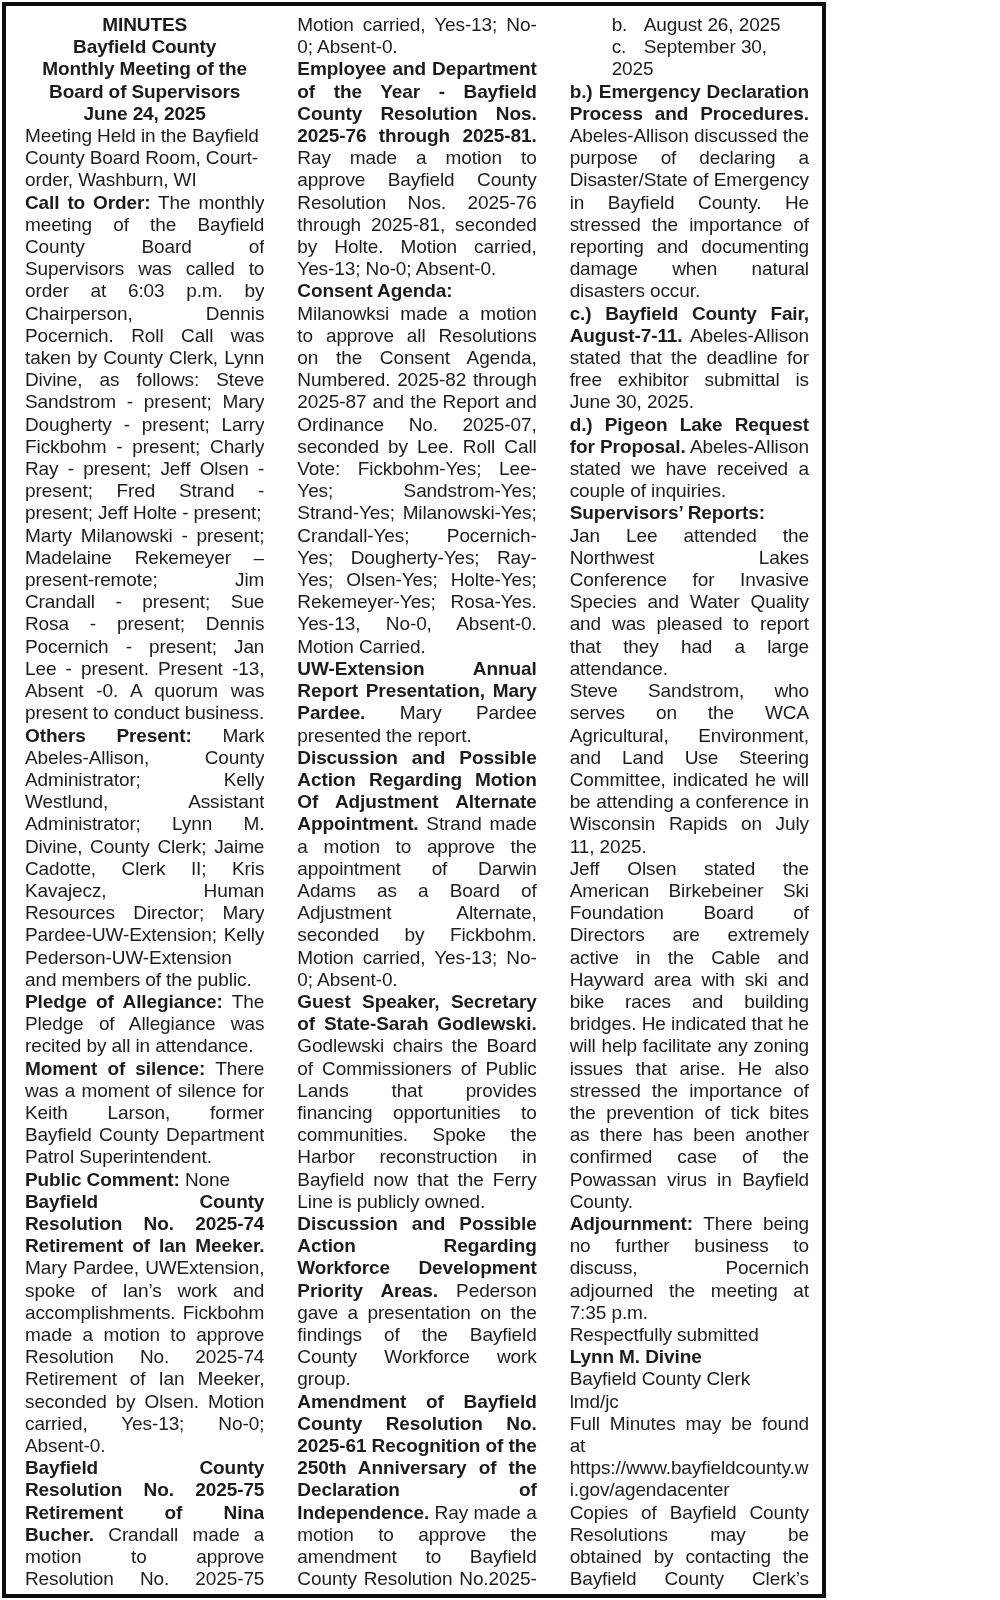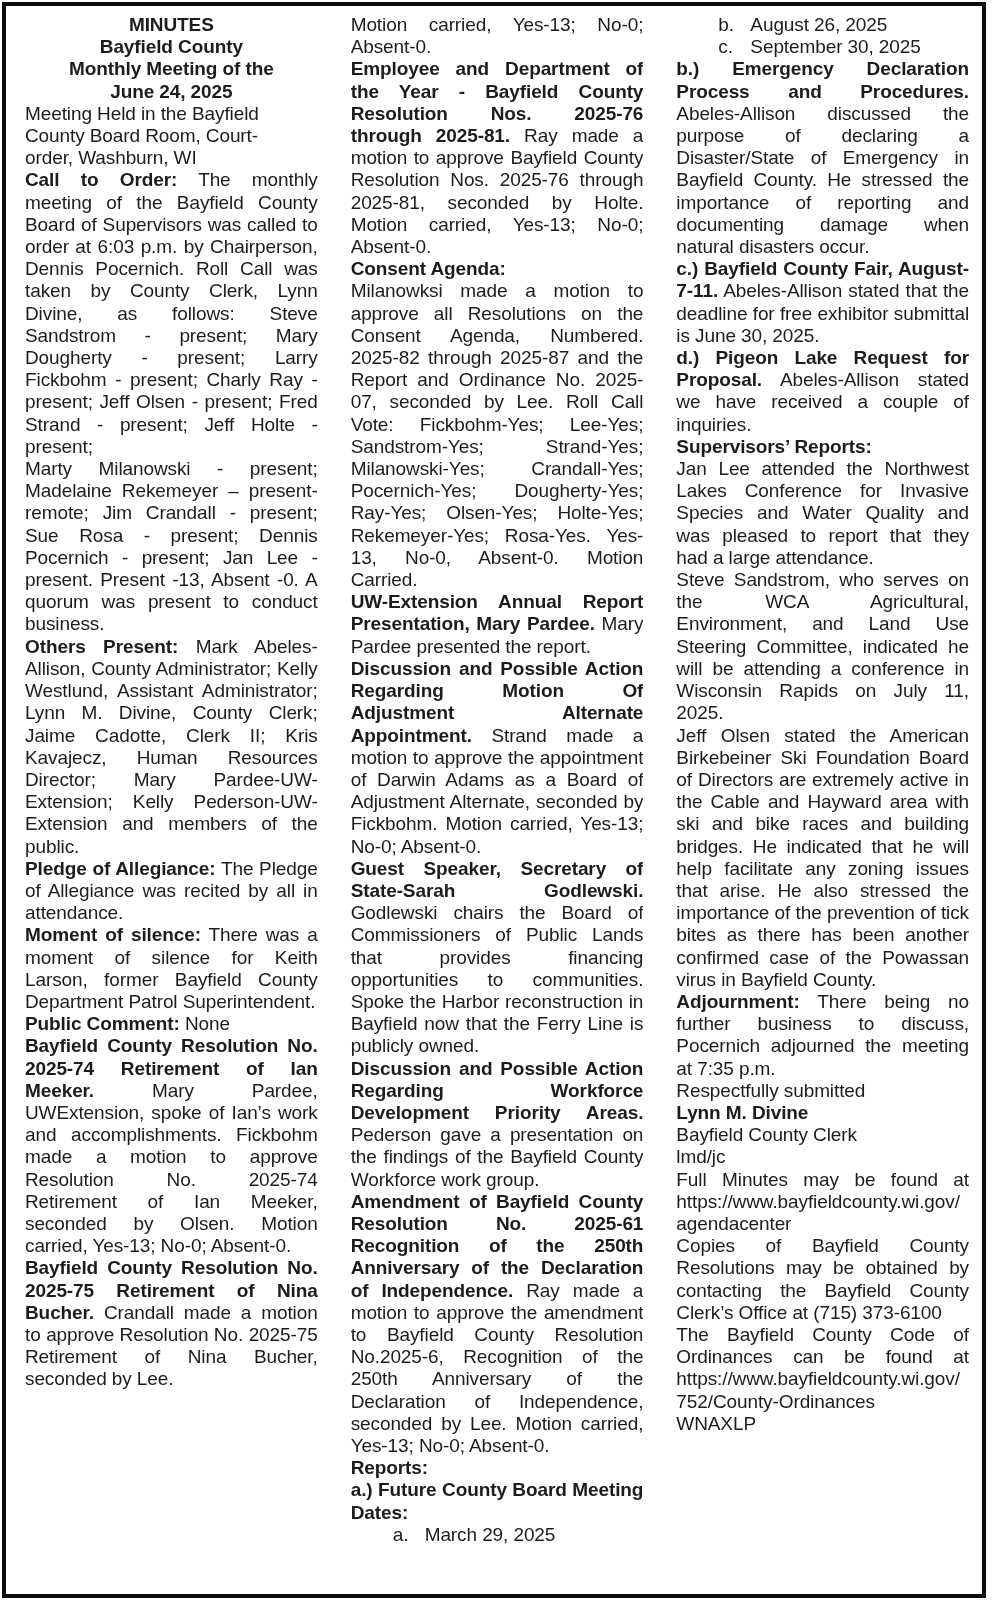--- a/index.html
+++ b/index.html
@@ -3,21 +3,21 @@
 <meta charset="utf-8">
 <style>
   html, body {
     margin: 0;
     padding: 0;
     background: #ffffff;
   }
   .page {
     position: relative;
     margin: 2px;
-    width: 984px;
+    width: 824px;
     height: 1596px;
     box-sizing: border-box;
     border: 4px solid #0d0d0d;
     background: #ffffff;
     font-family: "Liberation Sans", "DejaVu Sans", sans-serif;
     color: #1c1c1c;
   }
   .content {
     display: flex;
     gap: 33px;
@@ -51,20 +51,21 @@
 </head>
 <body>
 
 <div class="page">
   <div class="content">
     <div class="col">
         <p class="center-bold">
           <span class="tline">MINUTES</span>
           <span class="tline">Bayfield County</span>
           <span class="tline">Monthly Meeting of the</span>
+          <span class="tline">Board of Supervisors</span>
           <span class="tline">June 24, 2025</span>
         </p>
         <p class="center">
           <span class="tline">Meeting Held in the Bayfield</span>
           <span class="tline">County Board Room, Court-</span>
           <span class="tline">order, Washburn, WI</span>
         </p>
         <p class="para"><b>Call to Order:</b> <span>The monthly meeting of the Bayfield County Board of Supervisors was called to order at 6:03 p.m. by Chairperson, Dennis Pocernich. Roll Call was taken by County Clerk, Lynn Divine, as follows: Steve Sandstrom - present; Mary Dougherty - present; Larry Fickbohm - present; Charly Ray - present; Jeff Olsen - present; Fred Strand - present; Jeff Holte - present;</span></p>
         <p class="plain"><span>Marty Milanowski - present; Madelaine Rekemeyer – present-remote; Jim Crandall - present; Sue Rosa - present; Dennis Pocernich - present; Jan Lee - present. Present -13, Absent -0. A quorum was present to conduct business.</span></p>
         <p class="para"><b>Others Present:</b> <span>Mark Abeles-Allison, County Administrator; Kelly Westlund, Assistant Administrator; Lynn M. Divine, County Clerk; Jaime Cadotte, Clerk II; Kris Kavajecz, Human Resources Director; Mary Pardee-UW-Extension; Kelly Pederson-UW-Extension and members of the public.</span></p>

